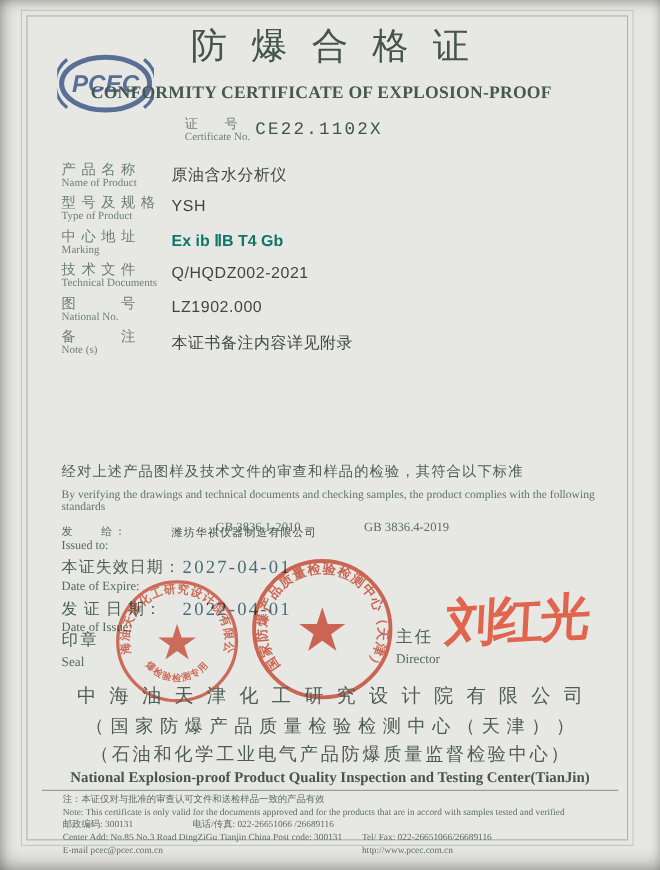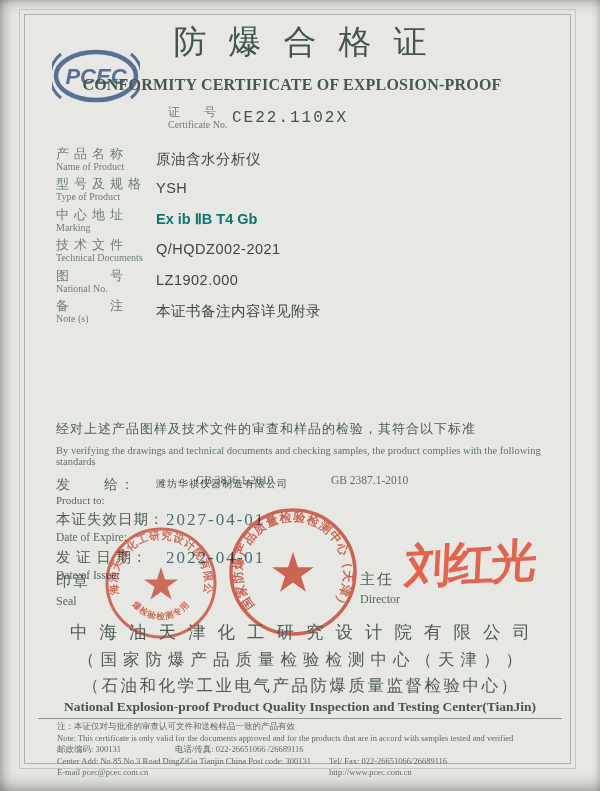--- a/index.html
+++ b/index.html
@@ -40,21 +40,21 @@
   .standards{position:absolute;left:56px;top:420px;right:36px;}
   .std-zh{font-size:13px;color:#4c5e55;letter-spacing:1px;}
   .std-en{font-size:10.5px;color:#5c7470;margin-top:7px;}
   .std-list{position:relative;margin-top:7px;height:14px;font-size:11.5px;color:#5a6e6d;}
   .std-1{position:absolute;left:140px;}
   .std-2{position:absolute;left:275px;}
 
   
   .issueblock{position:absolute;left:56px;top:476px;right:30px;}
   .irow{position:relative;}
-  .issued-lab-zh{font-size:14px;color:#566a5e;letter-spacing:2px;}
+  .issued-lab-zh{font-size:10px;color:#566a5e;letter-spacing:2px;}
   .issued-lab-en{font-size:11px;color:#566a5e;}
   .issued-val{position:absolute;left:100px;top:1px;font-family:"Liberation Sans",sans-serif;
     font-size:10px;color:#414c45;letter-spacing:1px;}
   .date-zh{font-size:14.5px;color:#4c5e55;letter-spacing:1px;}
   .date-en{font-size:11.5px;color:#55695f;margin-top:2px;}
   .date-val{position:absolute;left:110px;top:0;font-size:17px;color:#4c6d77;letter-spacing:2px;}
 
   .seal-lab{position:absolute;left:56px;top:572px;}
   .seal-zh{font-size:15px;color:#4c5e55;letter-spacing:2px;}
   .seal-en{font-size:12px;color:#55695f;margin-top:3px;}
@@ -152,28 +152,28 @@
       </div>
       <div class="val">本证书备注内容详见附录</div>
     </div>
   </div>
 
   <div class="standards">
     <div class="std-zh">经对上述产品图样及技术文件的审查和样品的检验，其符合以下标准</div>
     <div class="std-en">By verifying the drawings and technical documents and checking samples, the product complies with the following standards</div>
     <div class="std-list">
       <span class="std-1">GB 3836.1-2010</span>
-      <span class="std-2">GB 2387.1-2010</span>
+      <span class="std-2">GB 3836.4-2019</span>
     </div>
   </div>
 
   <div class="issueblock">
     <div class="irow">
       <div class="issued-lab-zh">发　　给：</div>
-      <div class="issued-lab-en">Product    to:</div>
+      <div class="issued-lab-en">Issued    to:</div>
       <div class="issued-val">潍坊华祺仪器制造有限公司</div>
     </div>
     <div class="irow" style="margin-top:4px;">
       <div class="date-zh">本证失效日期：</div>
       <div class="date-val">2027-04-01</div>
       <div class="date-en">Date of Expire:</div>
     </div>
     <div class="irow" style="margin-top:5px;">
       <div class="date-zh">发 证 日 期：</div>
       <div class="date-val">2022-04-01</div>

